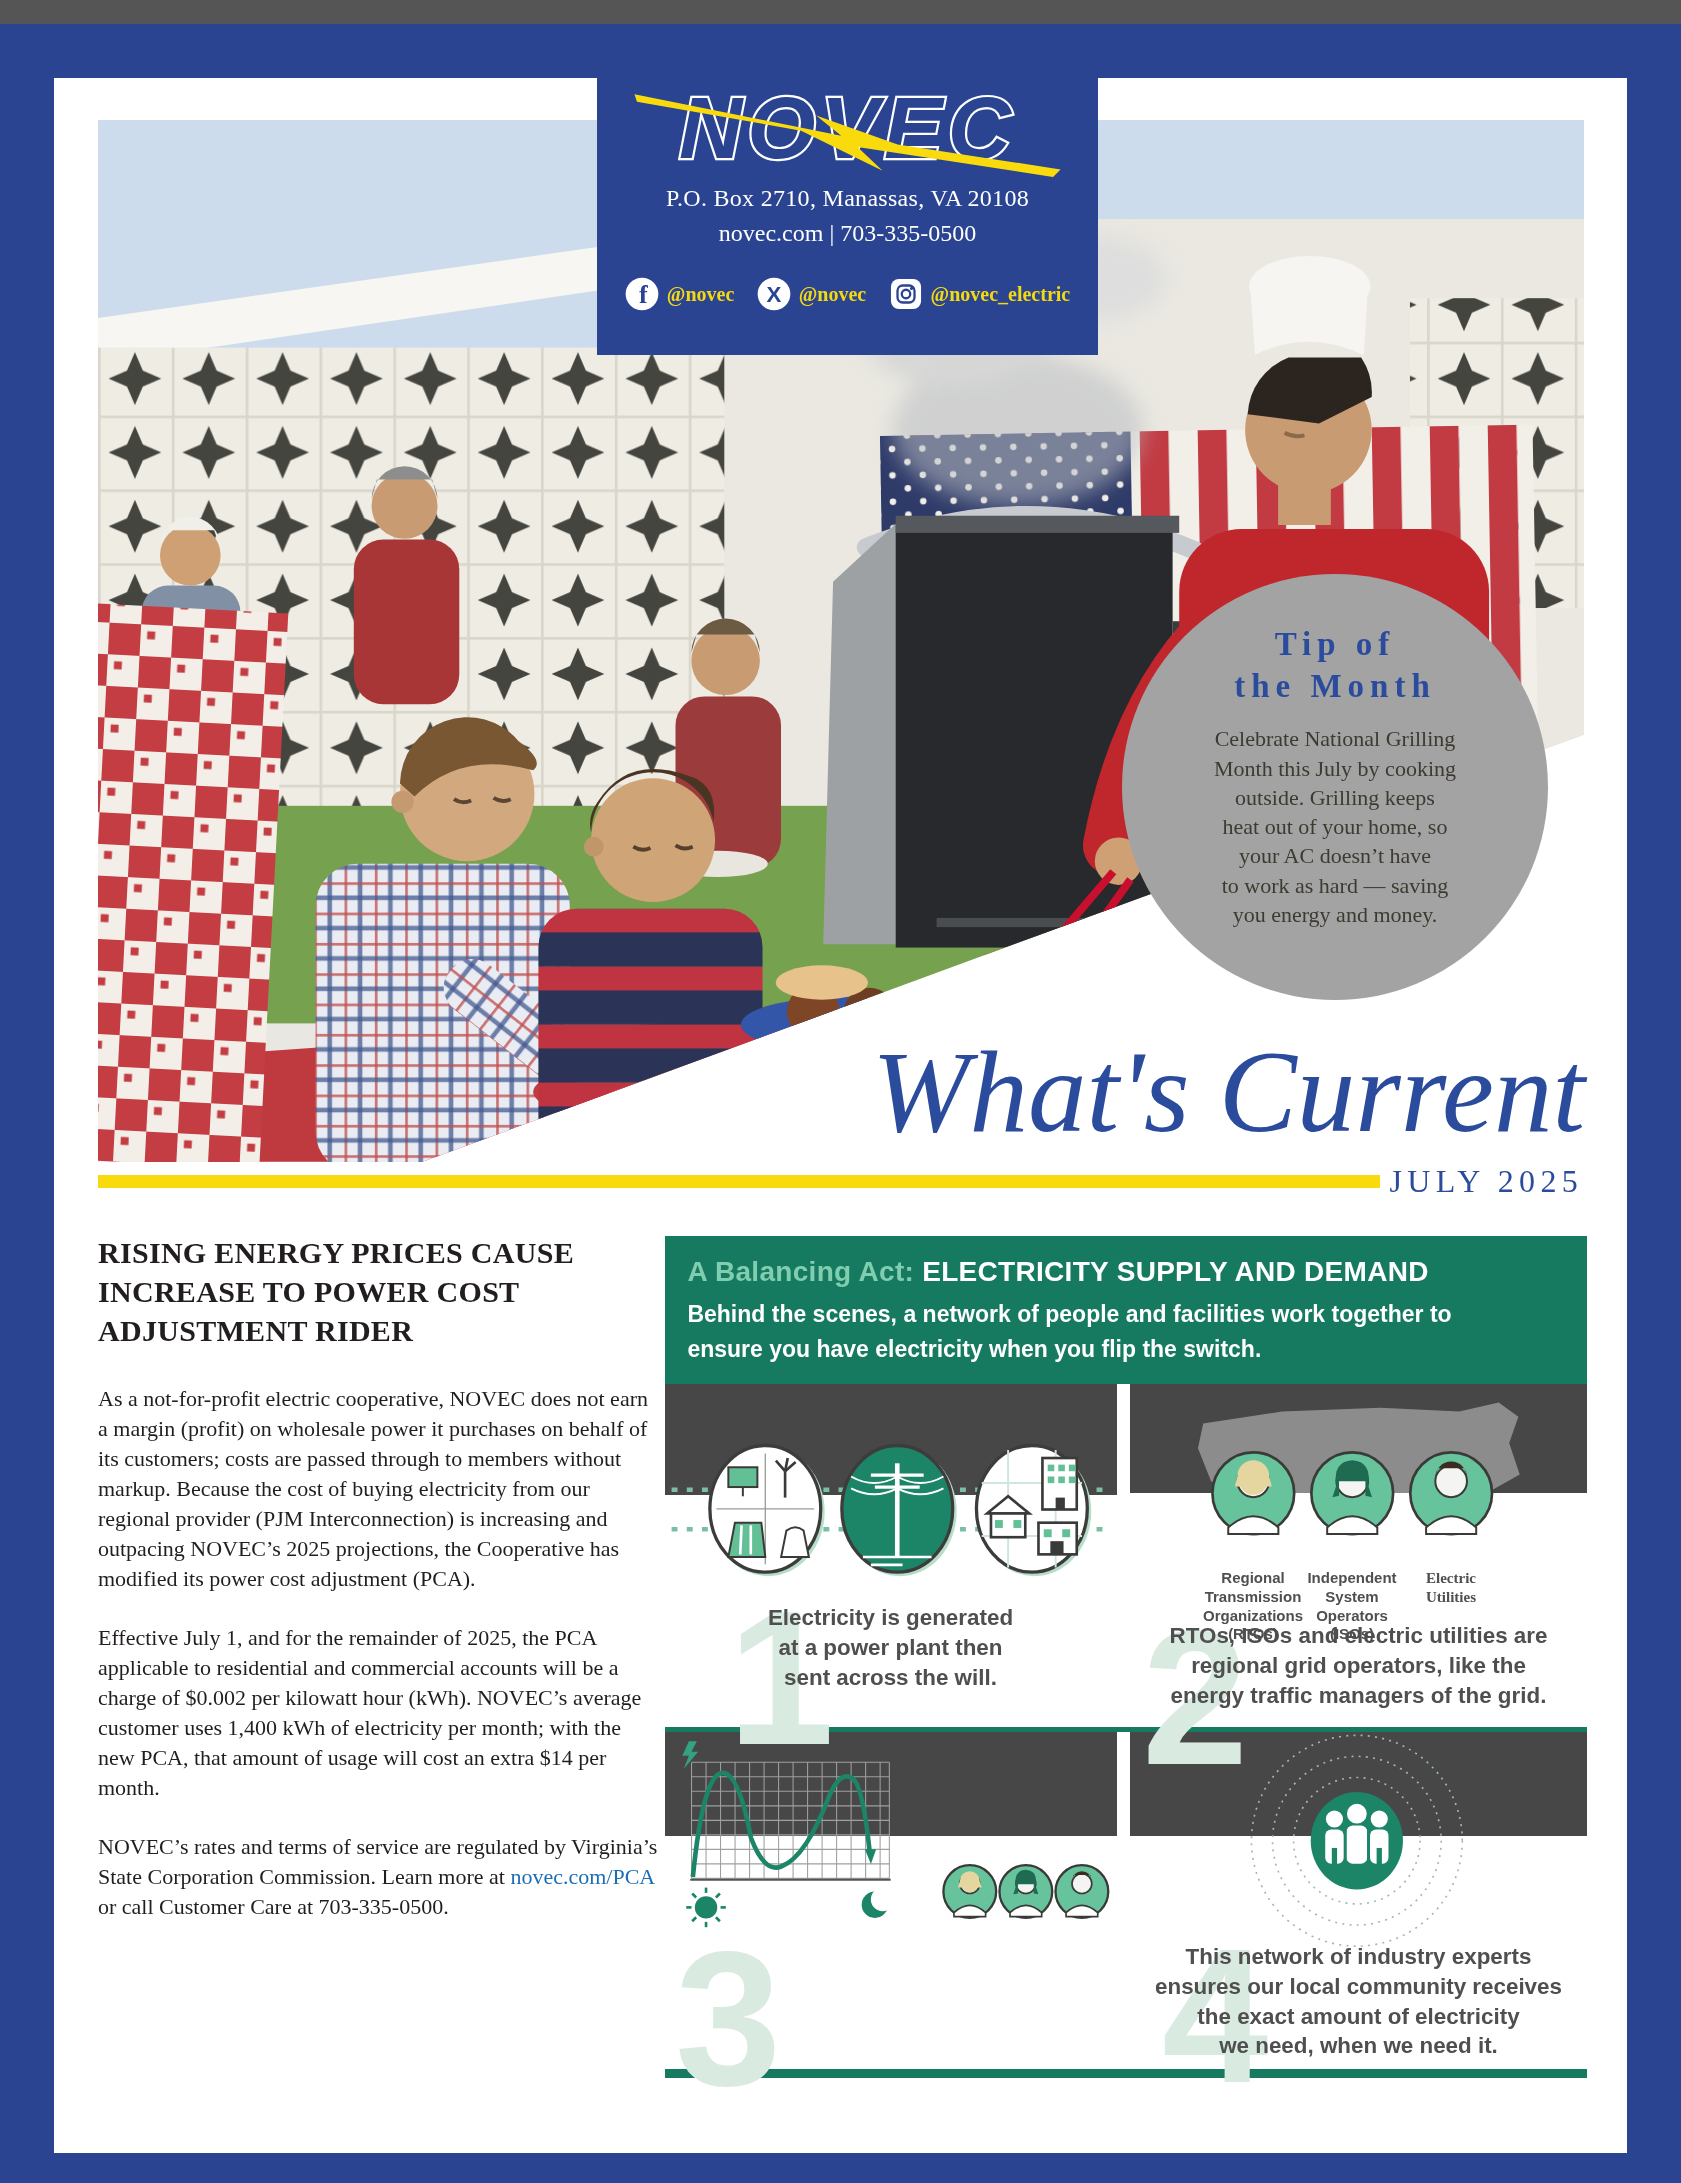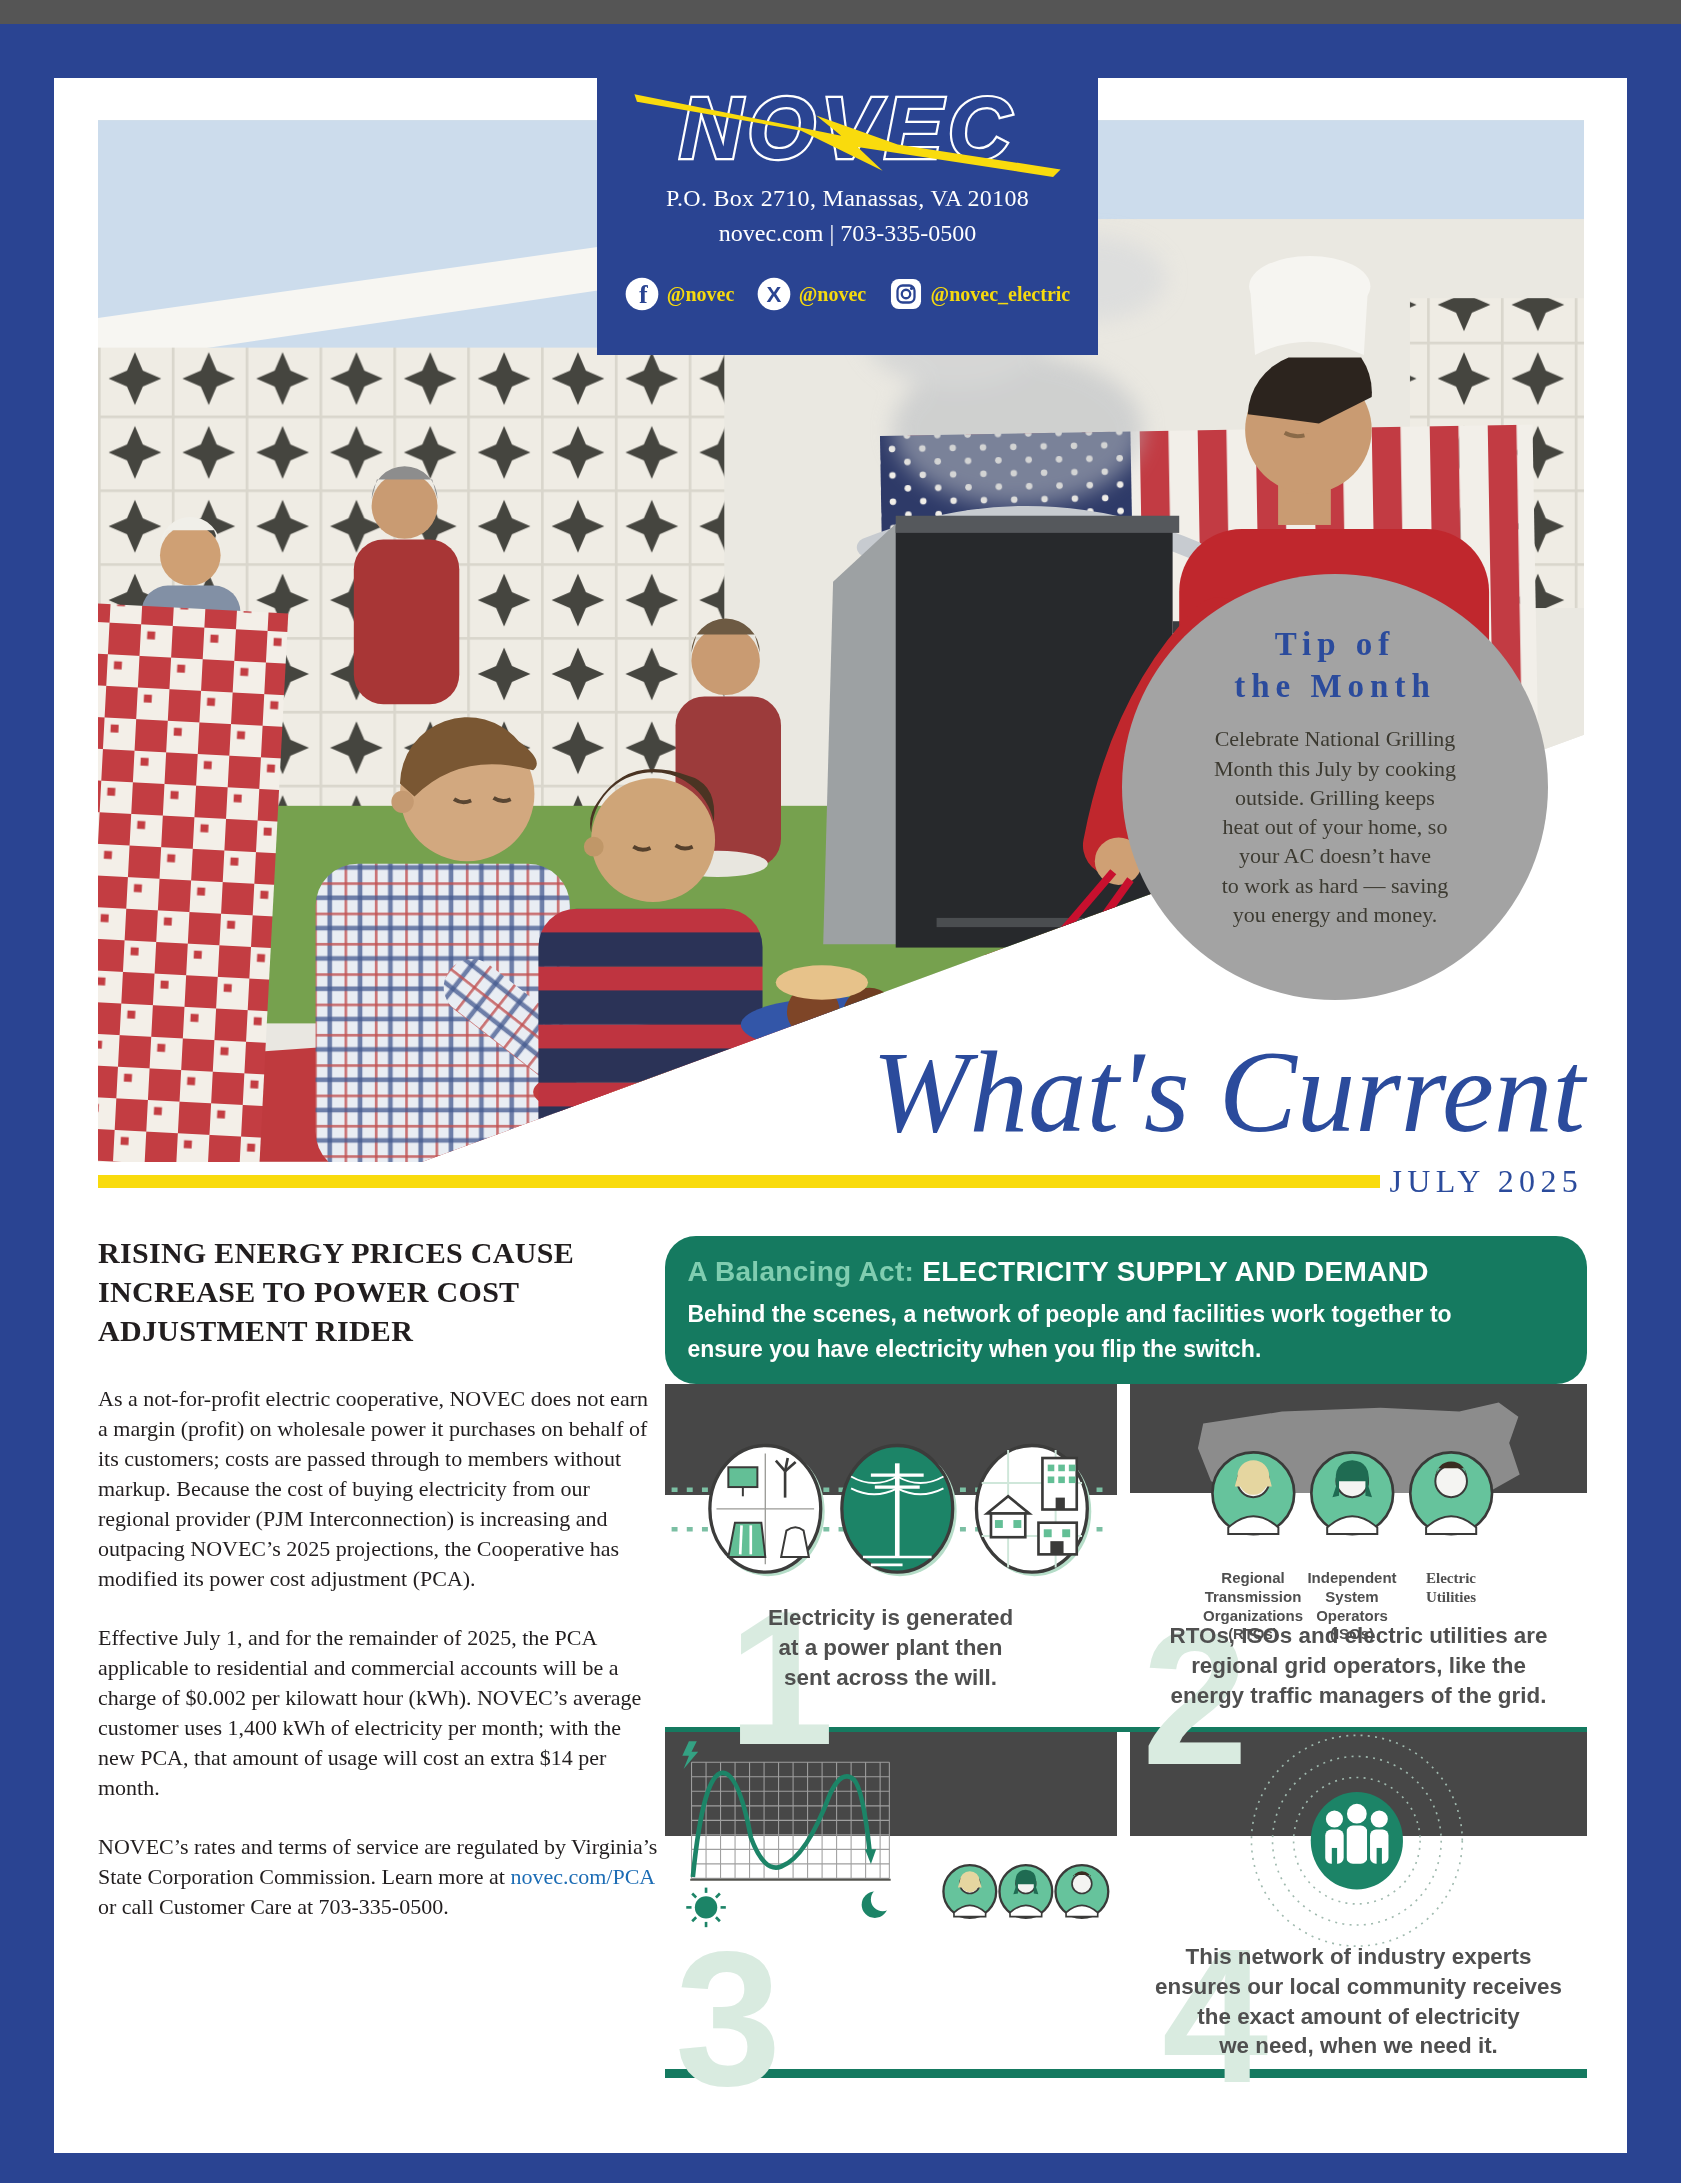--- a/index.html
+++ b/index.html
@@ -31,21 +31,21 @@
   .yellow-rule{position:absolute;left:44px;top:1097px;width:1282px;height:12.5px;background:#f9db0d;z-index:2;}
 
   
   .article{position:absolute;left:44px;top:1155px;width:562px;z-index:2;color:#221e1f;}
   .article h1{margin:0 0 34px 0;font-size:30px;line-height:1.3;font-weight:700;letter-spacing:0.3px;}
   .article p{margin:0 0 29px 0;font-size:22px;line-height:1.365;}
   .article a{color:#1d6db5;text-decoration:none;}
 
   
   .ig{position:absolute;left:611px;top:1158px;width:922px;height:843px;z-index:2;font-family:"Liberation Sans",sans-serif;}
-  .ig-header{position:absolute;left:0;top:0;width:922px;height:148px;background:#157a60;box-sizing:border-box;padding:20px 22.4px 0 22.4px;border-radius:31px;}
+  .ig-header{position:absolute;left:0;top:0;width:922px;height:148px;background:#157a60;box-sizing:border-box;padding:20px 22.4px 0 22.4px;}
   .ig-title{font-size:28px;font-weight:800;color:#fff;letter-spacing:0.3px;}
   .ig-title .pfx{color:#80cdb0;}
   .ig-sub{margin-top:9.2px;font-size:23px;font-weight:600;color:#fff;line-height:1.5;}
   .row{position:absolute;left:0;width:922px;}
   .panel{position:absolute;top:0;height:100%;}
   .band{position:absolute;left:0;top:0;width:100%;background:#474747;}
   .num{position:absolute;font-size:191px;font-weight:700;color:#d9ebe0;line-height:1;z-index:1;}
   .cap{position:absolute;z-index:2;text-align:center;color:#4f4f4f;font-size:22.4px;font-weight:700;line-height:1.33;}
   .roles{position:absolute;z-index:2;top:185px;left:0;width:100%;}
   .role{position:absolute;width:132px;text-align:center;color:#4f4f4f;font-size:15px;font-weight:600;line-height:1.25;}

